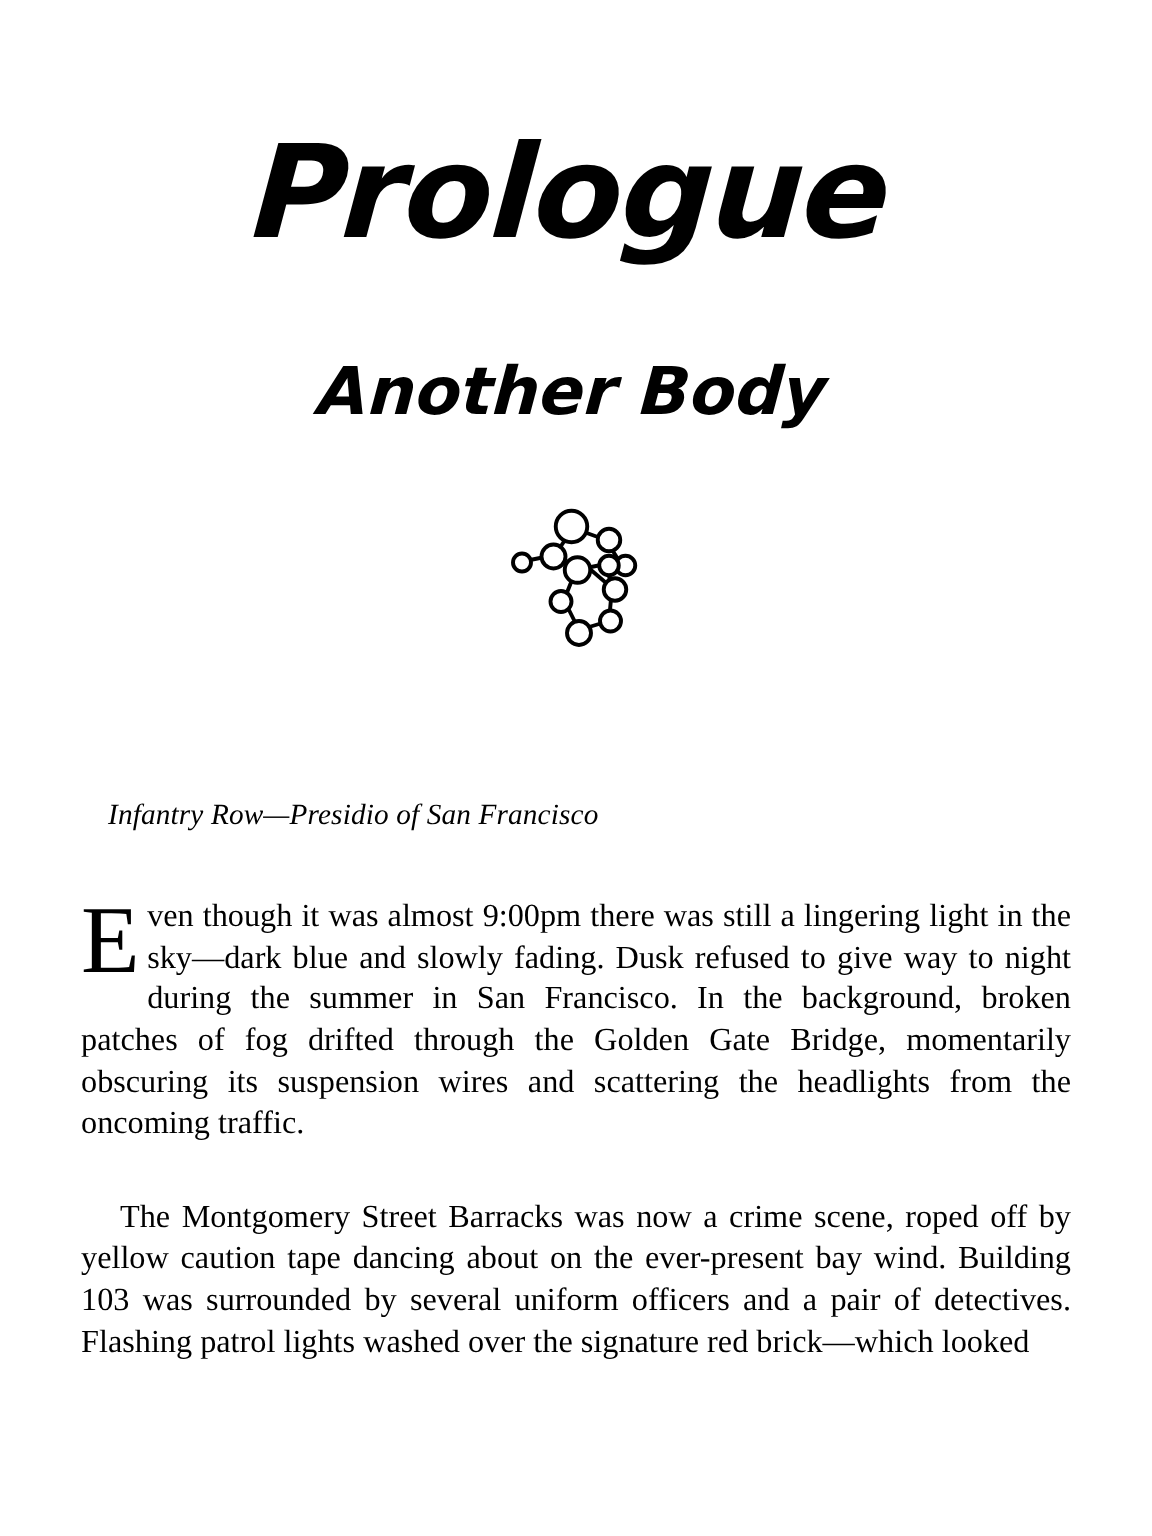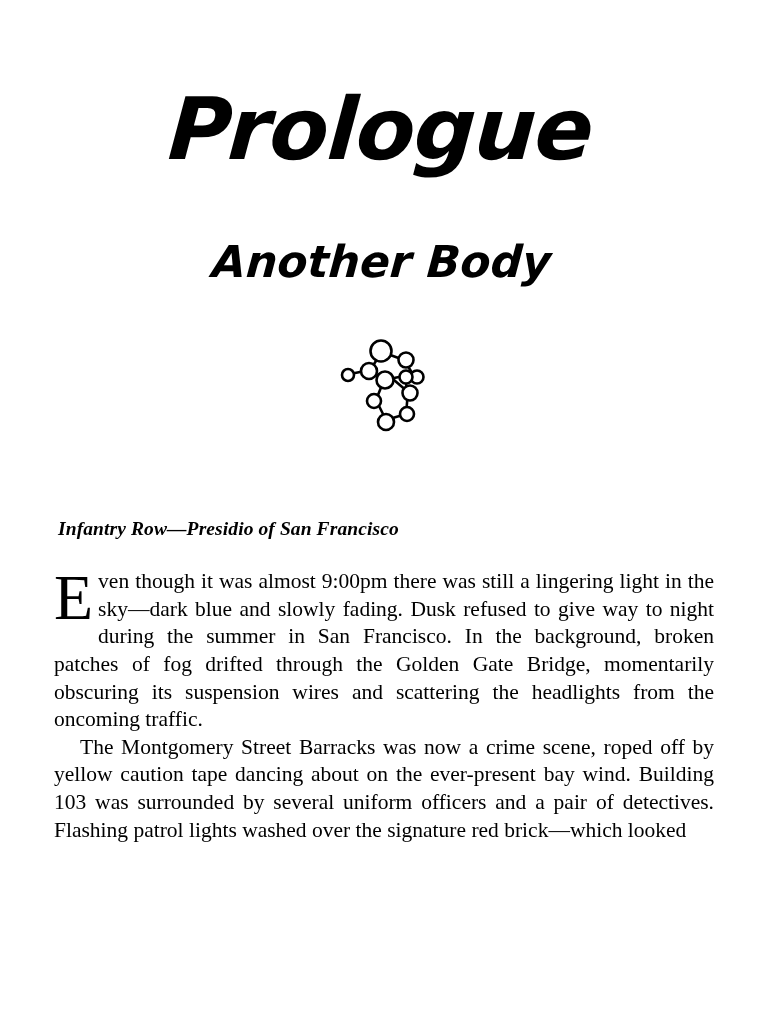--- a/index.html
+++ b/index.html
@@ -48,42 +48,43 @@
   .ornament-wrap {
     display: flex;
     justify-content: center;
     padding-top: 46px;
   }
   .ornament {
     display: block;
   }
   .section-head {
     font-family: "Liberation Serif", serif;
-    font-weight: bold;
+    font-weight: normal;
     font-style: italic;
     font-size: 19.5px;
-    margin: 2px;
+    margin: 16px;
     padding-top: 72px;
     padding-left: 4px;
     letter-spacing: 0.1px;
   }
   .body-text {
     font-size: 21.5px;
     line-height: 1.285;
     text-align: justify;
     text-justify: inter-word;
     margin: 0;
     padding-top: 26px;
     padding-left: 2px;
     padding-right: 2px;
     hyphens: none;
   }
   .body-text.cont {
     padding-top: 0;
     text-indent: 26px;
+    margin-top: 35px;
   }
   .dropcap {
     float: left;
     font-family: "Liberation Serif", serif;
     font-size: 64px;
     line-height: 0.82;
     padding: 2px 5px 0 0;
     margin-top: 2px;
   }
 </style>

